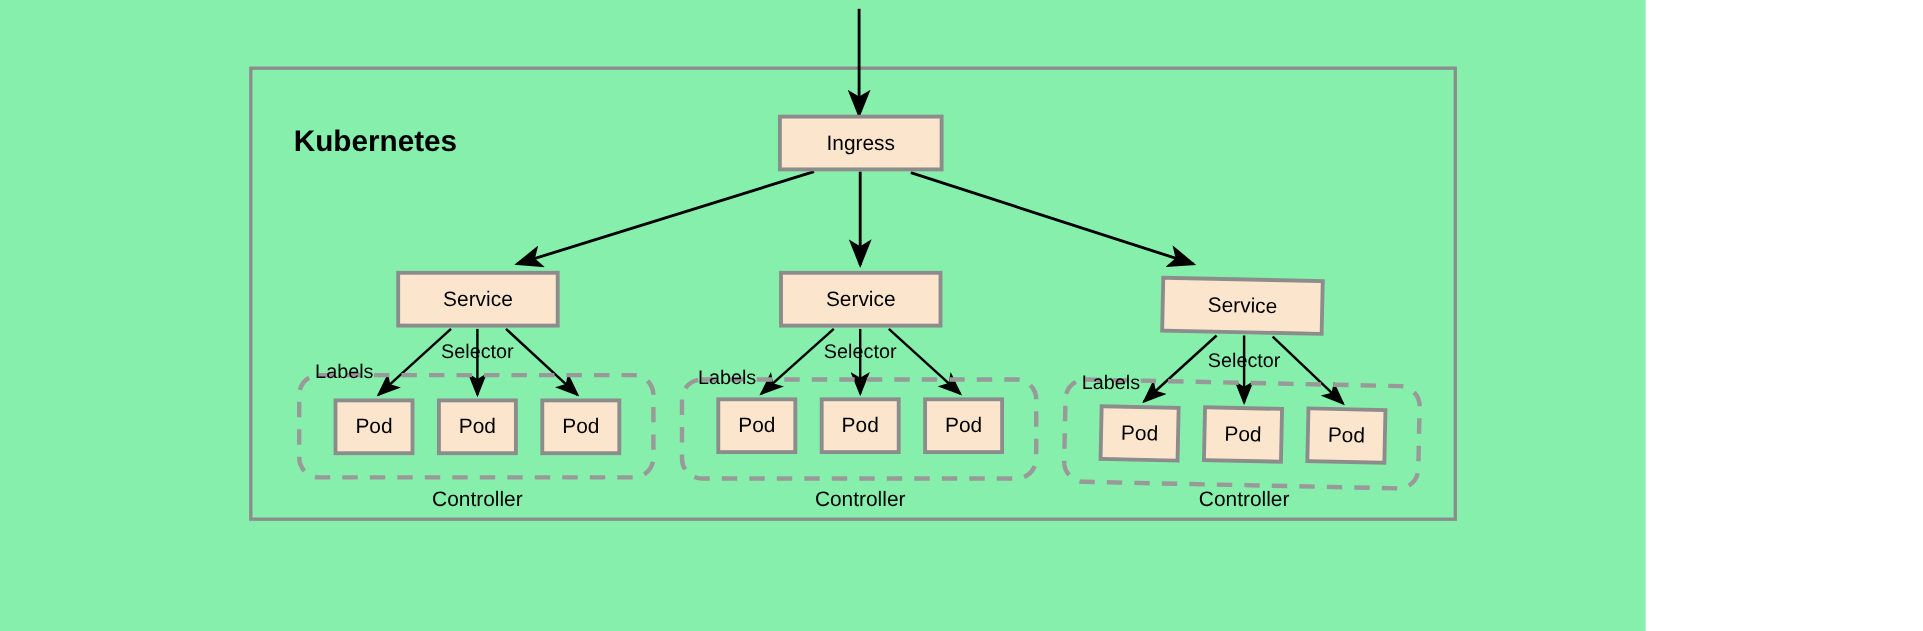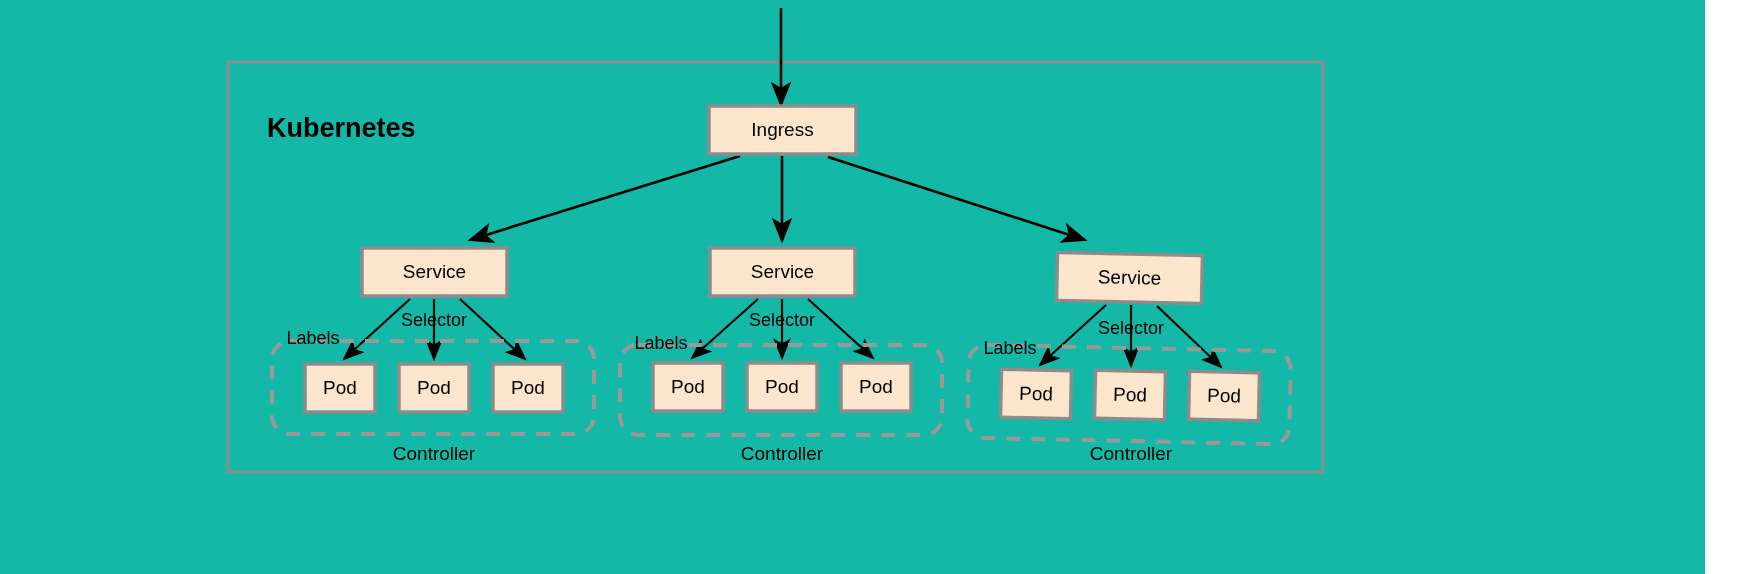--- a/index.html
+++ b/index.html
@@ -5,23 +5,23 @@
   html, body {
     margin: 0;
     padding: 0;
     background: #ffffff;
   }
   body {
     font-family: "Liberation Sans", sans-serif;
   }
   #stage {
     position: relative;
-    width: 1705px;
+    width: 1496px;
     height: 574px;
-    background: #14b8a6;
+    background: #86efac;
     overflow: hidden;
   }
   #diagram-svg {
     position: absolute;
     left: 0;
     top: 0;
     width: 1748px;
     height: 574px;
   }
   .node-label {

